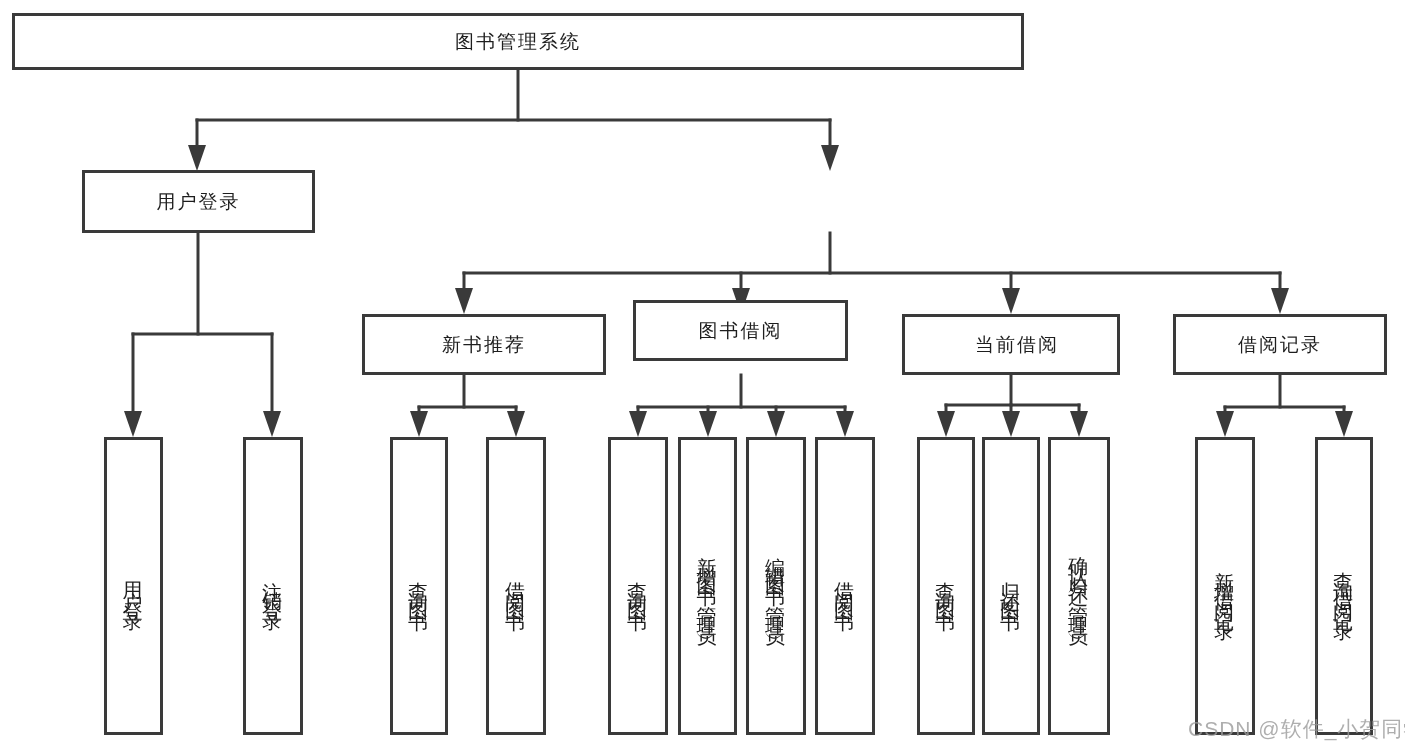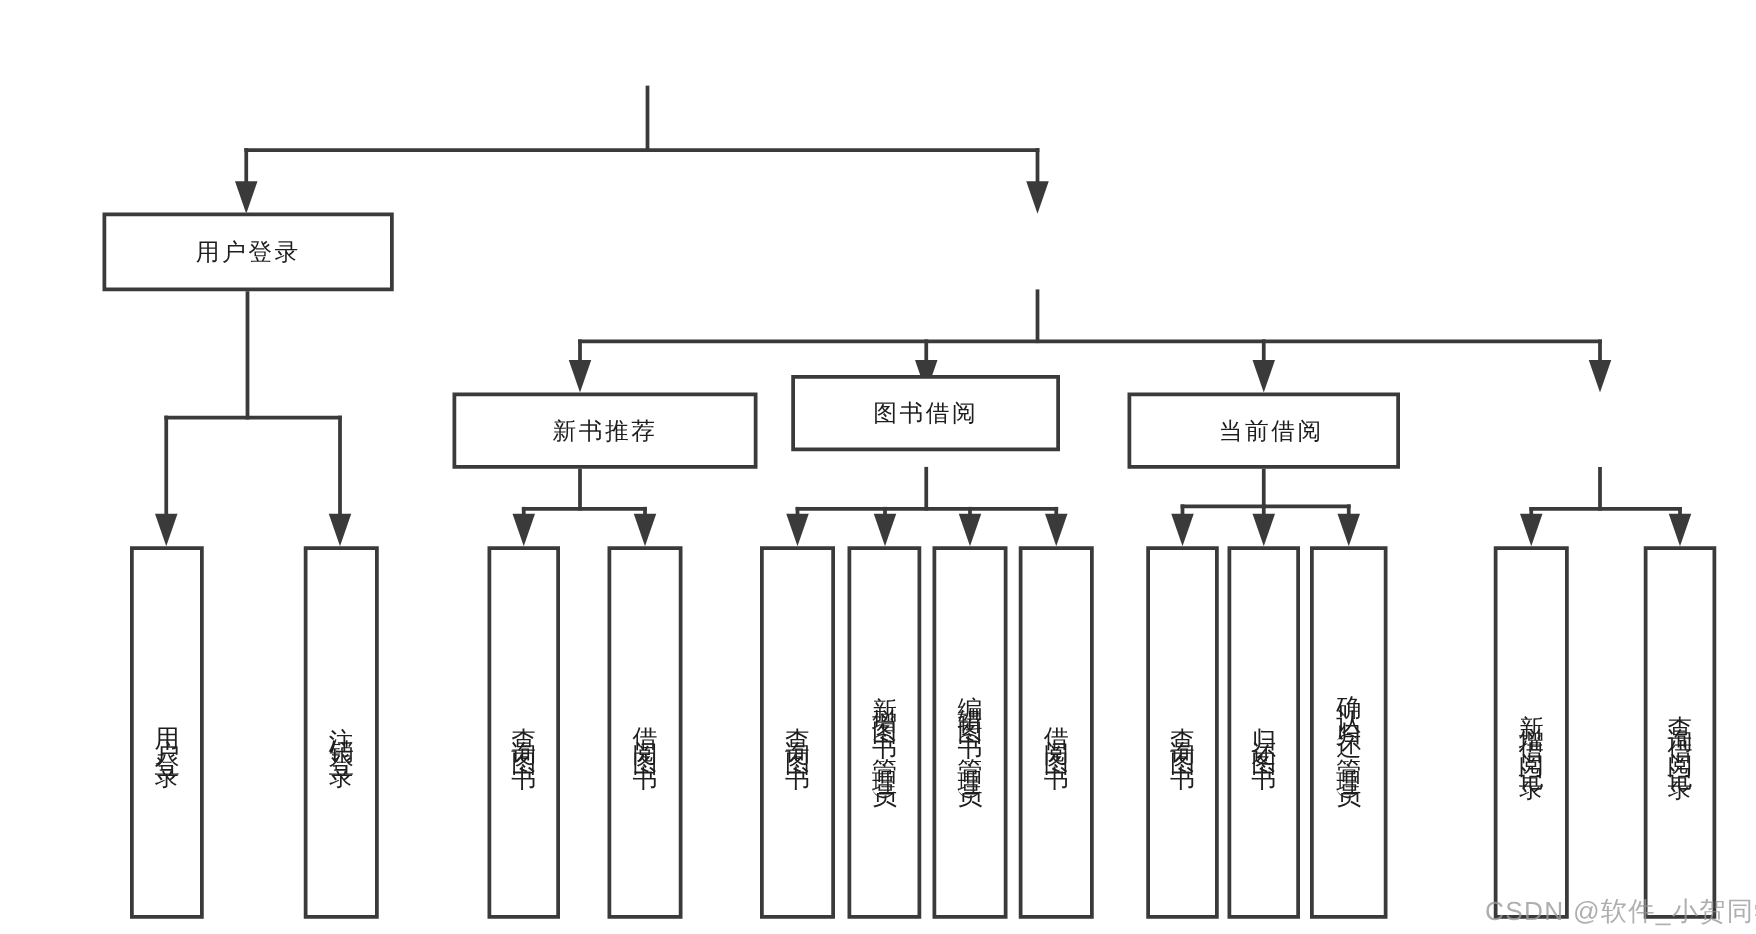--- a/index.html
+++ b/index.html
@@ -121,34 +121,40 @@
       <polygon points="767,411 785,411 776,437"></polygon>
       <polygon points="836,411 854,411 845,437"></polygon>
       <polygon points="937,411 955,411 946,437"></polygon>
       <polygon points="1002,411 1020,411 1011,437"></polygon>
       <polygon points="1070,411 1088,411 1079,437"></polygon>
       <polygon points="1216,411 1234,411 1225,437"></polygon>
       <polygon points="1335,411 1353,411 1344,437"></polygon>
     </g>
   </svg>
 
+  <div class="box" style="left:12px; top:13px; width:1012px; height:57px;">
+    <span class="hlabel">图书管理系统</span>
+  </div>
 
   <div class="box" style="left:82px; top:170px; width:233px; height:63px;">
     <span class="hlabel">用户登录</span>
   </div>
 
   <div class="box" style="left:362px; top:314px; width:244px; height:61px;">
     <span class="hlabel">新书推荐</span>
   </div>
   <div class="box" style="left:633px; top:300px; width:215px; height:61px;">
     <span class="hlabel">图书借阅</span>
   </div>
   <div class="box" style="left:902px; top:314px; width:218px; height:61px;padding-left:12px;">
     <span class="hlabel">当前借阅</span>
   </div>
+  <div class="box" style="left:1173px; top:314px; width:214px; height:61px;">
+    <span class="hlabel">借阅记录</span>
+  </div>
 
   <div class="box" style="left:104px; top:437px; width:59px; height:298px;">
     <span class="vlabel">用户登录</span>
   </div>
   <div class="box" style="left:243px; top:437px; width:60px; height:298px;">
     <span class="vlabel">注销登录</span>
   </div>
 
   <div class="box" style="left:390px; top:437px; width:58px; height:298px;">
     <span class="vlabel">查询图书</span>

